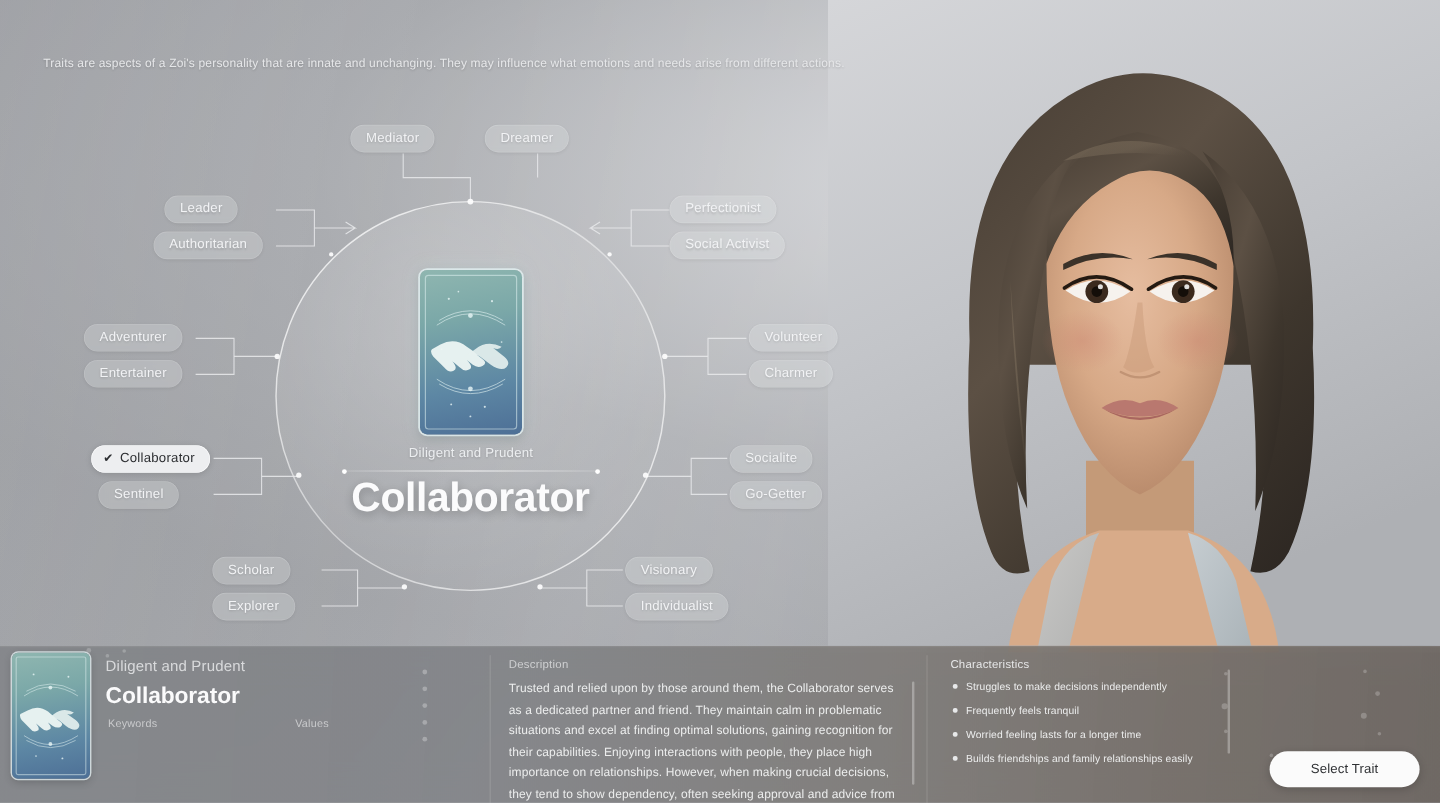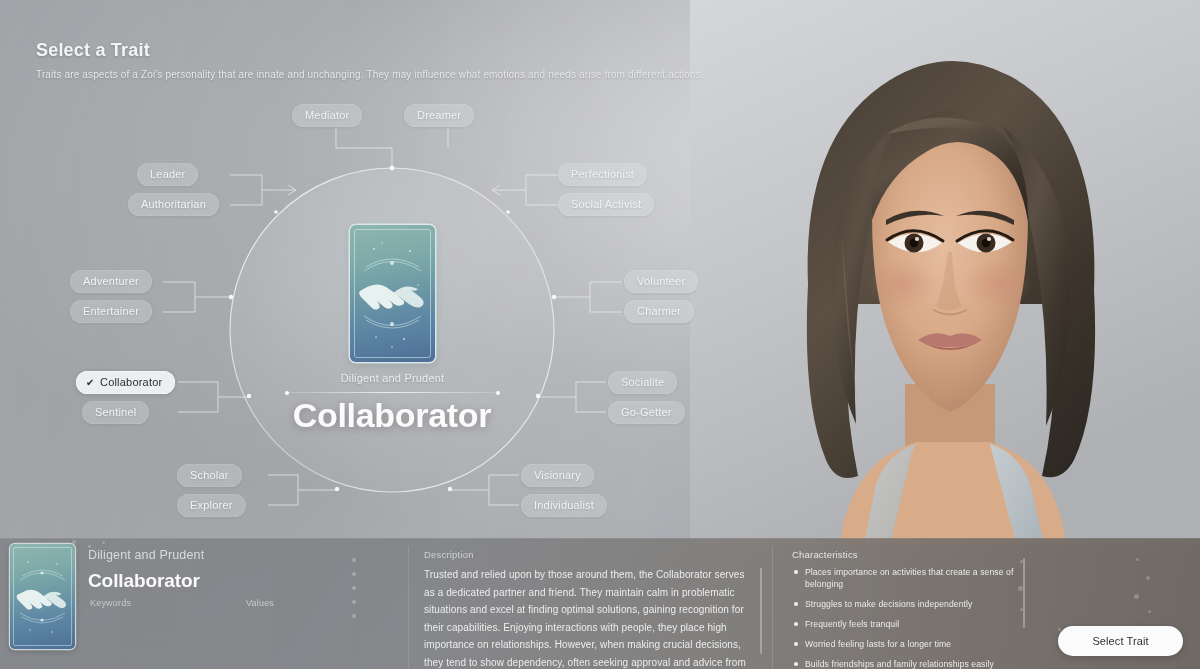--- a/index.html
+++ b/index.html
@@ -247,21 +247,20 @@
 
       <path d="M182 236 Q176 140 258 126 Q344 140 338 238 Q330 186 300 168 Q268 148 236 168 Q198 190 182 236 Z" fill="url(#hair)"></path>
       <path d="M182 230 Q160 330 166 440 Q140 380 142 286 Q146 186 208 142 Q182 182 182 230 Z" fill="url(#hair)"></path>
       <path d="M338 230 Q360 330 356 442 Q382 380 380 286 Q374 186 312 142 Q338 182 338 230 Z" fill="url(#hair)"></path>
       <path d="M196 150 Q252 116 318 152 Q266 136 196 150 Z" fill="url(#hairhl)"></path>
       <path d="M152 250 Q160 370 172 452 Q156 362 152 250 Z" fill="url(#hairhl)"></path>
     </svg>
   </div>
 
   <div class="header">
-    <h1>Select a Trait</h1>
     <p>Traits are aspects of a Zoi's personality that are innate and unchanging. They may influence what emotions and needs arise from different actions.</p>
   </div>
 
   <div class="wheel">
 
     <svg width="760" height="540">
       <defs>
         <radialGradient id="orb" cx="0.42" cy="0.32" r="0.72">
           <stop offset="0" stop-color="#ffffff" stop-opacity="0.22"></stop>
           <stop offset="0.55" stop-color="#ffffff" stop-opacity="0.10"></stop>
@@ -434,21 +433,20 @@
 
   <div class="divider" style="left:408px;"></div>
   <div class="divider" style="left:772px;"></div>
 
   <div class="desc-label">Description</div>
   <div class="desc-body">Trusted and relied upon by those around them, the Collaborator serves as a dedicated partner and friend. They maintain calm in problematic situations and excel at finding optimal solutions, gaining recognition for their capabilities. Enjoying interactions with people, they place high importance on relationships. However, when making crucial decisions, they tend to show dependency, often seeking approval and advice from others. They</div>
   <div class="scrollbar" style="left:760px; top:568px; height:86px;"></div>
 
   <div class="char-label">Characteristics</div>
   <ul class="char-list">
-    <li>Places importance on activities that create a sense of belonging</li>
     <li>Struggles to make decisions independently</li>
     <li>Frequently feels tranquil</li>
     <li>Worried feeling lasts for a longer time</li>
     <li>Builds friendships and family relationships easily</li>
   </ul>
   <div class="scrollbar" style="left:1023px; top:558px; height:70px;"></div>
 
   <div class="deco-dots" style="left:1012px; top:556px; width:140px; height:72px;">
     <i style="left:8px;  top:4px;  width:3px;   height:3px;"></i>
     <i style="left:6px;  top:30px; width:4.5px; height:4.5px;"></i>

